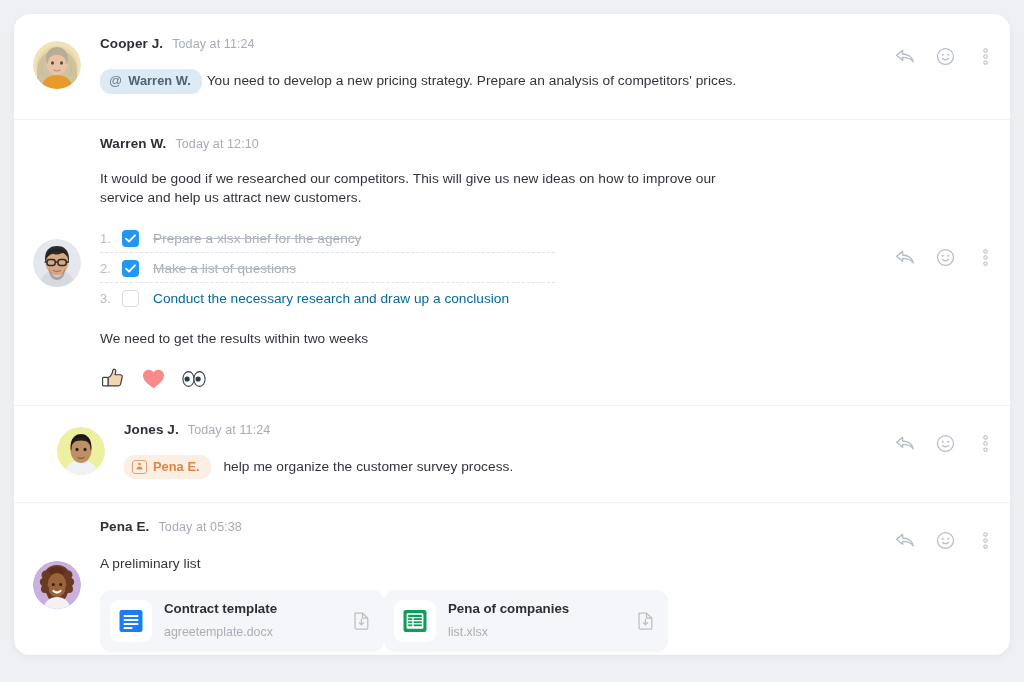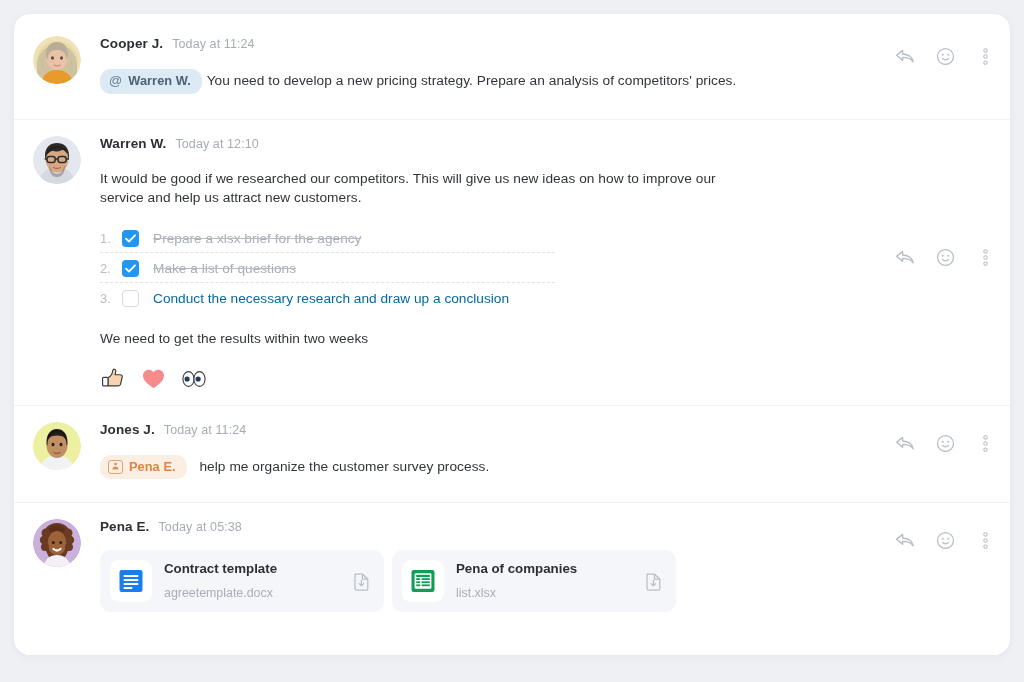--- a/index.html
+++ b/index.html
@@ -22,21 +22,21 @@
   }
 
   
   .msg {
     position: relative;
     padding: 0 16px 0 0;
     border-bottom: 1px solid #f1f2f5;
   }
   .msg:last-child { border-bottom: none; }
 
-  .msg-inner { display: flex; align-items: flex-start; }
+  .msg-inner { display: flex; align-items: center; }
 
   .avatar-col { width: 86px; flex: 0 0 86px; display: flex; justify-content: center; }
   .avatar {
     width: 48px; height: 48px; border-radius: 50%;
     overflow: hidden; position: relative; flex: 0 0 48px;
   }
   .avatar svg { display: block; width: 48px; height: 48px; }
 
   .body-col { flex: 1 1 auto; min-width: 0; padding-right: 120px; }
 
@@ -89,21 +89,21 @@
     position: absolute; left: 0; bottom: 0; width: 455px; height: 0;
     border-bottom: 1px dashed #dfe2e8;
   }
 
   
   .reactions { display: flex; align-items: center; gap: 15px; }
   .reaction { cursor: pointer; display: flex; align-items: center; }
   .reaction svg { display: block; }
 
   
-  .files { display: flex; gap: 8px; }
+  .files { display: flex; }
   .file {
     width: 284px; height: 62px; background: #f4f6f9; border-radius: 11px;
     display: flex; align-items: center; padding: 0 12px 0 10px; cursor: pointer;
   }
   .file-ico {
     width: 42px; height: 42px; border-radius: 9px; background: #fff;
     display: flex; align-items: center; justify-content: center; flex: 0 0 42px;
   }
   .file-meta { margin-left: 12px; flex: 1 1 auto; min-width: 0; }
   .file-title { font-size: 13.3px; font-weight: bold; color: #2c2f36; line-height: 1.3; }
@@ -287,21 +287,21 @@
         <div class="act">
           <svg width="5" height="17" viewBox="0 0 5 17">
             <circle cx="2.5" cy="2.4" r="1.7" fill="none" stroke="#b6bcc6" stroke-width="1.05"></circle>
             <circle cx="2.5" cy="8.5" r="1.7" fill="none" stroke="#b6bcc6" stroke-width="1.05"></circle>
             <circle cx="2.5" cy="14.6" r="1.7" fill="none" stroke="#b6bcc6" stroke-width="1.05"></circle>
           </svg>
         </div>
       </div>
     </div>
 
-    <div class="msg" style="height:97px;">
+    <div class="msg" style="height:97px;padding-left:24px;">
       <div class="msg-inner" style="padding-top:16px;">
         <div class="avatar-col">
           <div class="avatar">
             <svg viewBox="0 0 48 48">
               <defs>
                   <clipPath id="c3">
                     <circle cx="24" cy="24" r="24"></circle>
                   </clipPath>
                 </defs>
               <g clip-path="url(#c3)">
@@ -389,20 +389,21 @@
                 <path d="M10 48c2-8 7-12 14-12s12 4 14 12z" fill="#f3f1f6"></path>
               </g>
             </svg>
           </div>
         </div>
         <div class="body-col">
           <div class="hdr">
             <span class="author">Pena E.</span>
             <span class="time">Today at 05:38</span>
           </div>
+          <div class="text" style="margin-top:21px;">A preliminary list</div>
 
           <div class="files" style="margin-top:16px;">
 
             <div class="file">
               <div class="file-ico">
                 <svg width="26" height="26" viewBox="0 0 26 26">
                   <rect x="1.5" y="2" width="23" height="22" rx="2.2" fill="#1a7ef2"></rect>
                   <rect x="5.5" y="7" width="15" height="1.9" rx=".9" fill="#fff"></rect>
                   <rect x="5.5" y="11" width="15" height="1.9" rx=".9" fill="#fff"></rect>
                   <rect x="5.5" y="15" width="15" height="1.9" rx=".9" fill="#fff"></rect>

